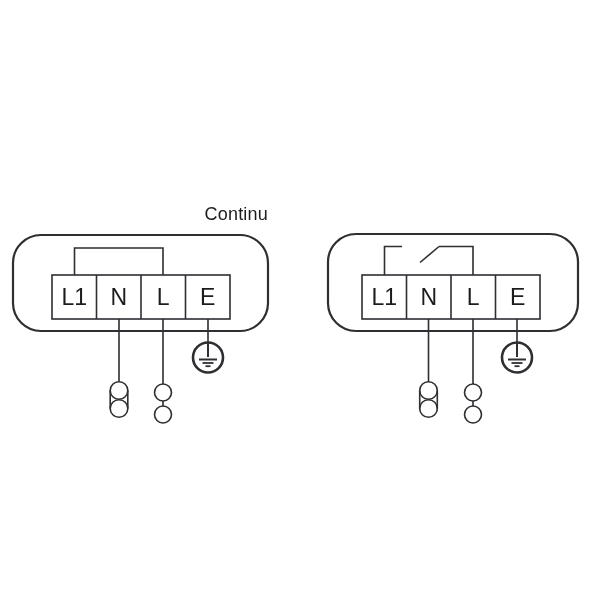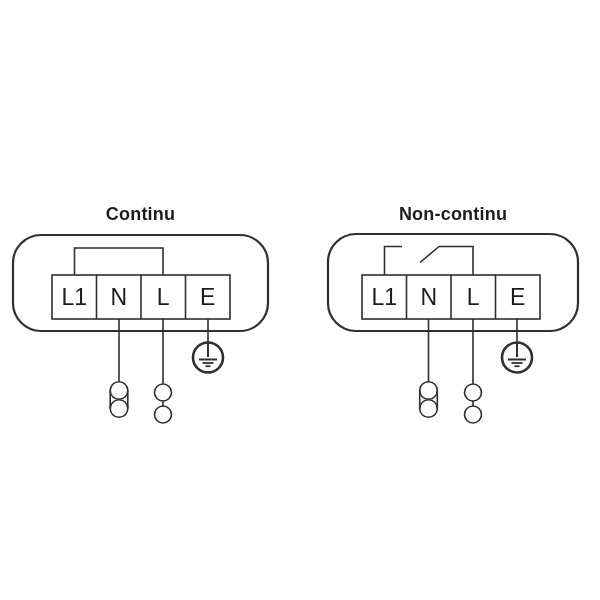--- a/index.html
+++ b/index.html
@@ -7,23 +7,23 @@
     position:relative;
     width:600px;height:600px;
     background:#ffffff;
     font-family:"Liberation Sans", sans-serif;
     overflow:hidden;
   }
   .wiring-svg{position:absolute;left:0;top:0;}
   .title{
     position:absolute;
     top:204px;
-    text-align:center;
+    text-align:right;
     font-size:18px;
-    font-weight:700;
+    font-weight:400;
     color:#1c1c1e;
     letter-spacing:0.2px;
   }
   .t-left{left:13px;width:255px;}
   .t-right{left:328px;width:250px;}
   .labels{
     position:absolute;
     top:275px;
     height:44px;
     display:flex;
@@ -125,21 +125,20 @@
         <path d="M517,343 V357" stroke-width="2"></path>
         <path d="M508,359.5 H526" stroke-width="2"></path>
         <path d="M511.5,363 H522.5" stroke-width="1.8"></path>
         <path d="M514.5,366.2 H519.5" stroke-width="1.8"></path>
       </g>
     </g>
   </svg>
 
   <div class="title t-left">Continu</div>
 
-  <div class="title t-right">Non-continu</div>
 
   <div class="labels labels-left">
     <span>L1</span>
     <span>N</span>
     <span>L</span>
     <span>E</span>
   </div>
 
   <div class="labels labels-right">
     <span>L1</span>

